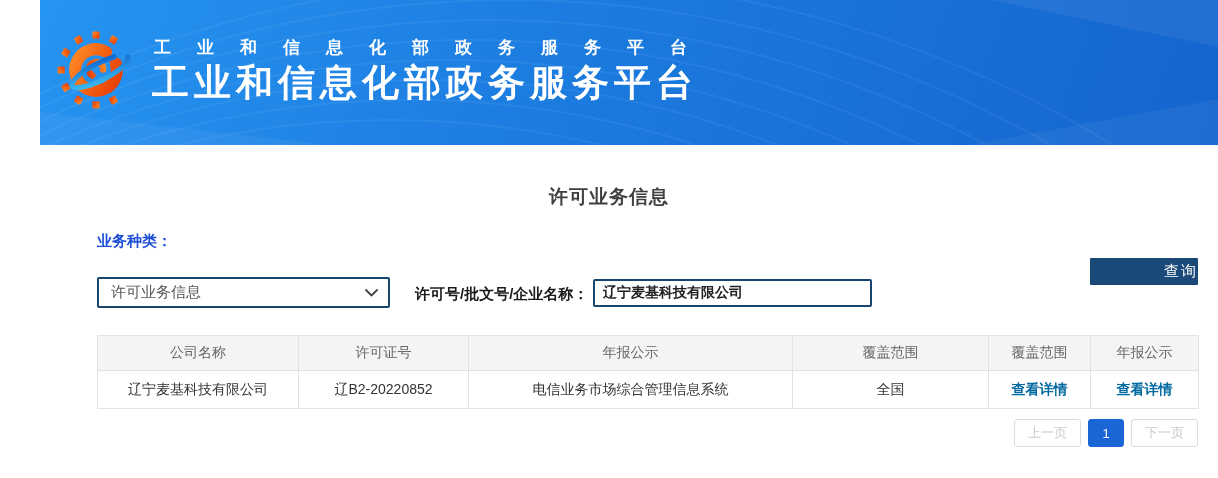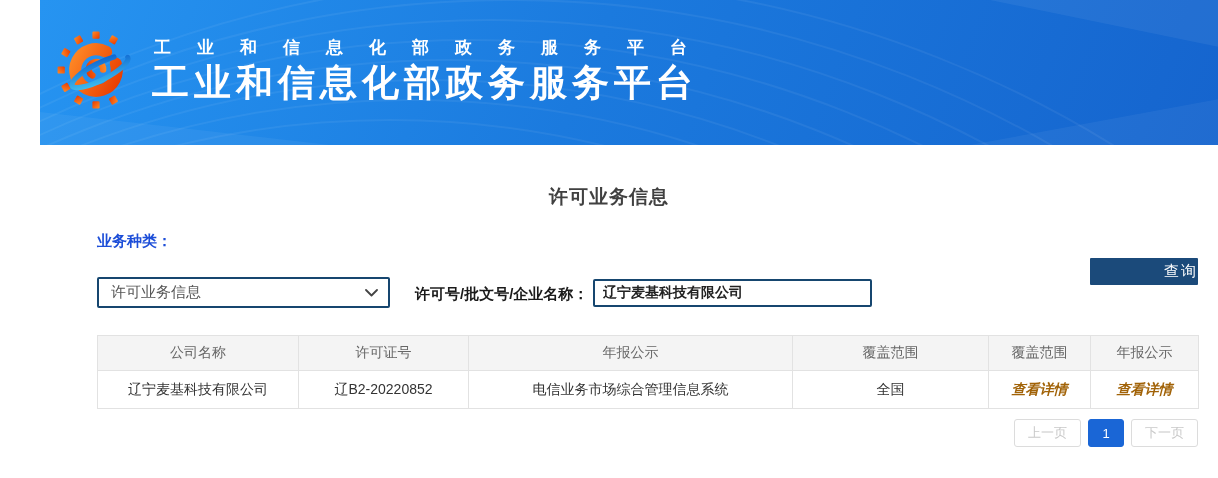--- a/index.html
+++ b/index.html
@@ -68,21 +68,21 @@
   .trow { display:flex; }
   .cell {
     border-right:1px solid #e2e2e2; border-bottom:1px solid #e2e2e2;
     display:flex; align-items:center; justify-content:center;
     font-size:14px; overflow:hidden; white-space:nowrap;
   }
   .thead .cell { height:35px; background:#f4f4f4; color:#666666; }
   .tbody .cell { height:38px; background:#ffffff; color:#333333; }
   .c0 { width:201px; } .c1 { width:170px; } .c2 { width:324px; }
   .c3 { width:196px; } .c4 { width:102px; } .c5 { width:108px; }
-  .details-link { font-weight:700; color:#a16207; cursor:pointer;font-style:italic; }
+  .details-link { font-weight:700; color:#0369a1; cursor:pointer; }
 
   
   .pagination {
     position:absolute; top:419px; right:20px;
     display:flex; gap:7px; align-items:flex-start;
   }
   .page-btn {
     height:28px; line-height:26px; padding:0 13px;
     border:1px solid #dcdcdc; border-radius:3px; background:#ffffff;
     font-size:13px; color:#c9c9c9; cursor:pointer; user-select:none;

